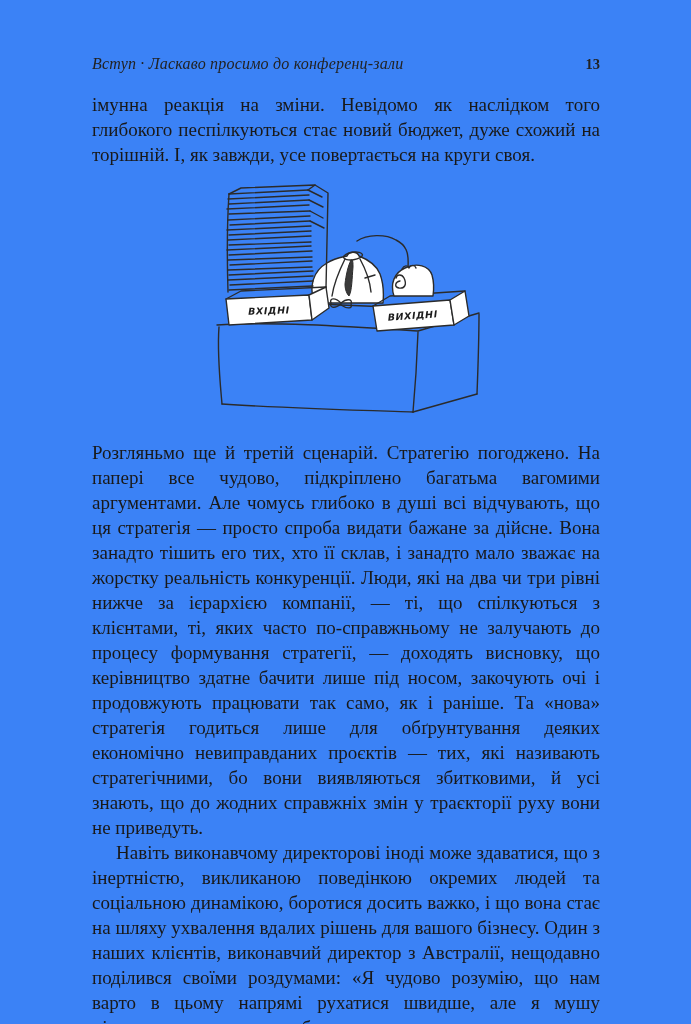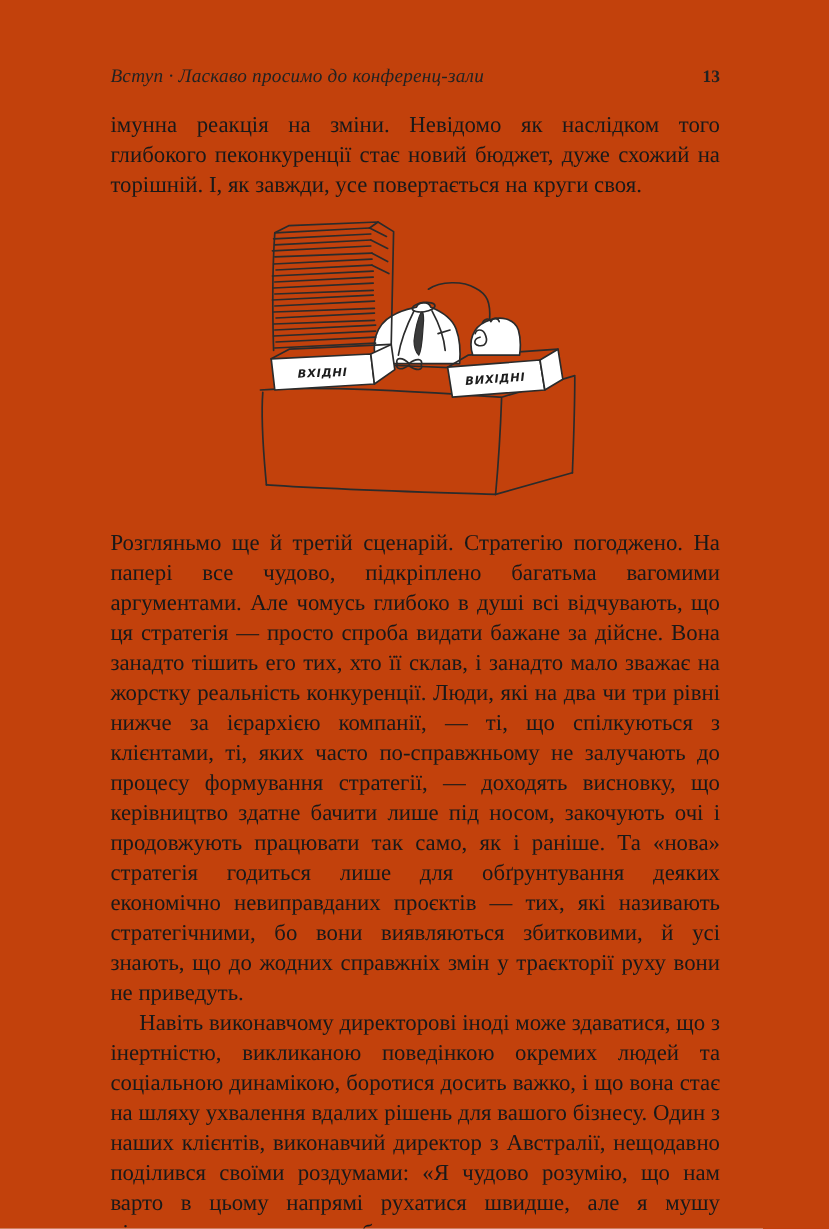--- a/index.html
+++ b/index.html
@@ -1,21 +1,21 @@
 <!DOCTYPE html>
 <html lang="uk"><head>
 <meta charset="utf-8">
 <style>
   html, body { margin: 0; padding: 0; background: #e8e8e8; }
   .page {
     position: relative;
     width: 691px;
     height: 1024px;
     margin: 0 auto;
-    background: #c2410c;
+    background: #3b82f6;
     color: #1c1c1c;
     font-family: "Liberation Serif", serif;
     box-sizing: border-box;
     padding: 54px 91px 0 92px;
     overflow: hidden;
   }
   header.running {
     display: flex;
     justify-content: space-between;
     align-items: baseline;
@@ -79,21 +79,21 @@
 
 <div class="page">
 
   <header class="running">
     <span class="rh-title">Вступ · Ласкаво просимо до конференц-зали</span>
     <span class="rh-page">13</span>
   </header>
 
   <main class="bodycol">
 
-    <p class="para">імунна реакція на зміни. Невідомо як наслідком того глибокого пе­конкуренції стає новий бюджет, дуже схожий на торішній. І, як завжди, усе повертається на круги своя.</p>
+    <p class="para">імунна реакція на зміни. Невідомо як наслідком того глибокого пе­спілкуються стає новий бюджет, дуже схожий на торішній. І, як завжди, усе повертається на круги своя.</p>
 
     <figure class="cartoon">
       <svg width="330" height="250" viewBox="0 0 330 250" xmlns="http://www.w3.org/2000/svg">
 
         <g class="sketch">
           <path d="M36,147 C90,143 175,149 237,153 L298,135"></path>
           <path d="M38,149 C36,175 39,203 41,226"></path>
           <path d="M41,226 C100,230 170,232 232,234"></path>
           <path d="M237,154 C236,182 234,212 232,234"></path>
           <path d="M232,234 L296,216"></path>

